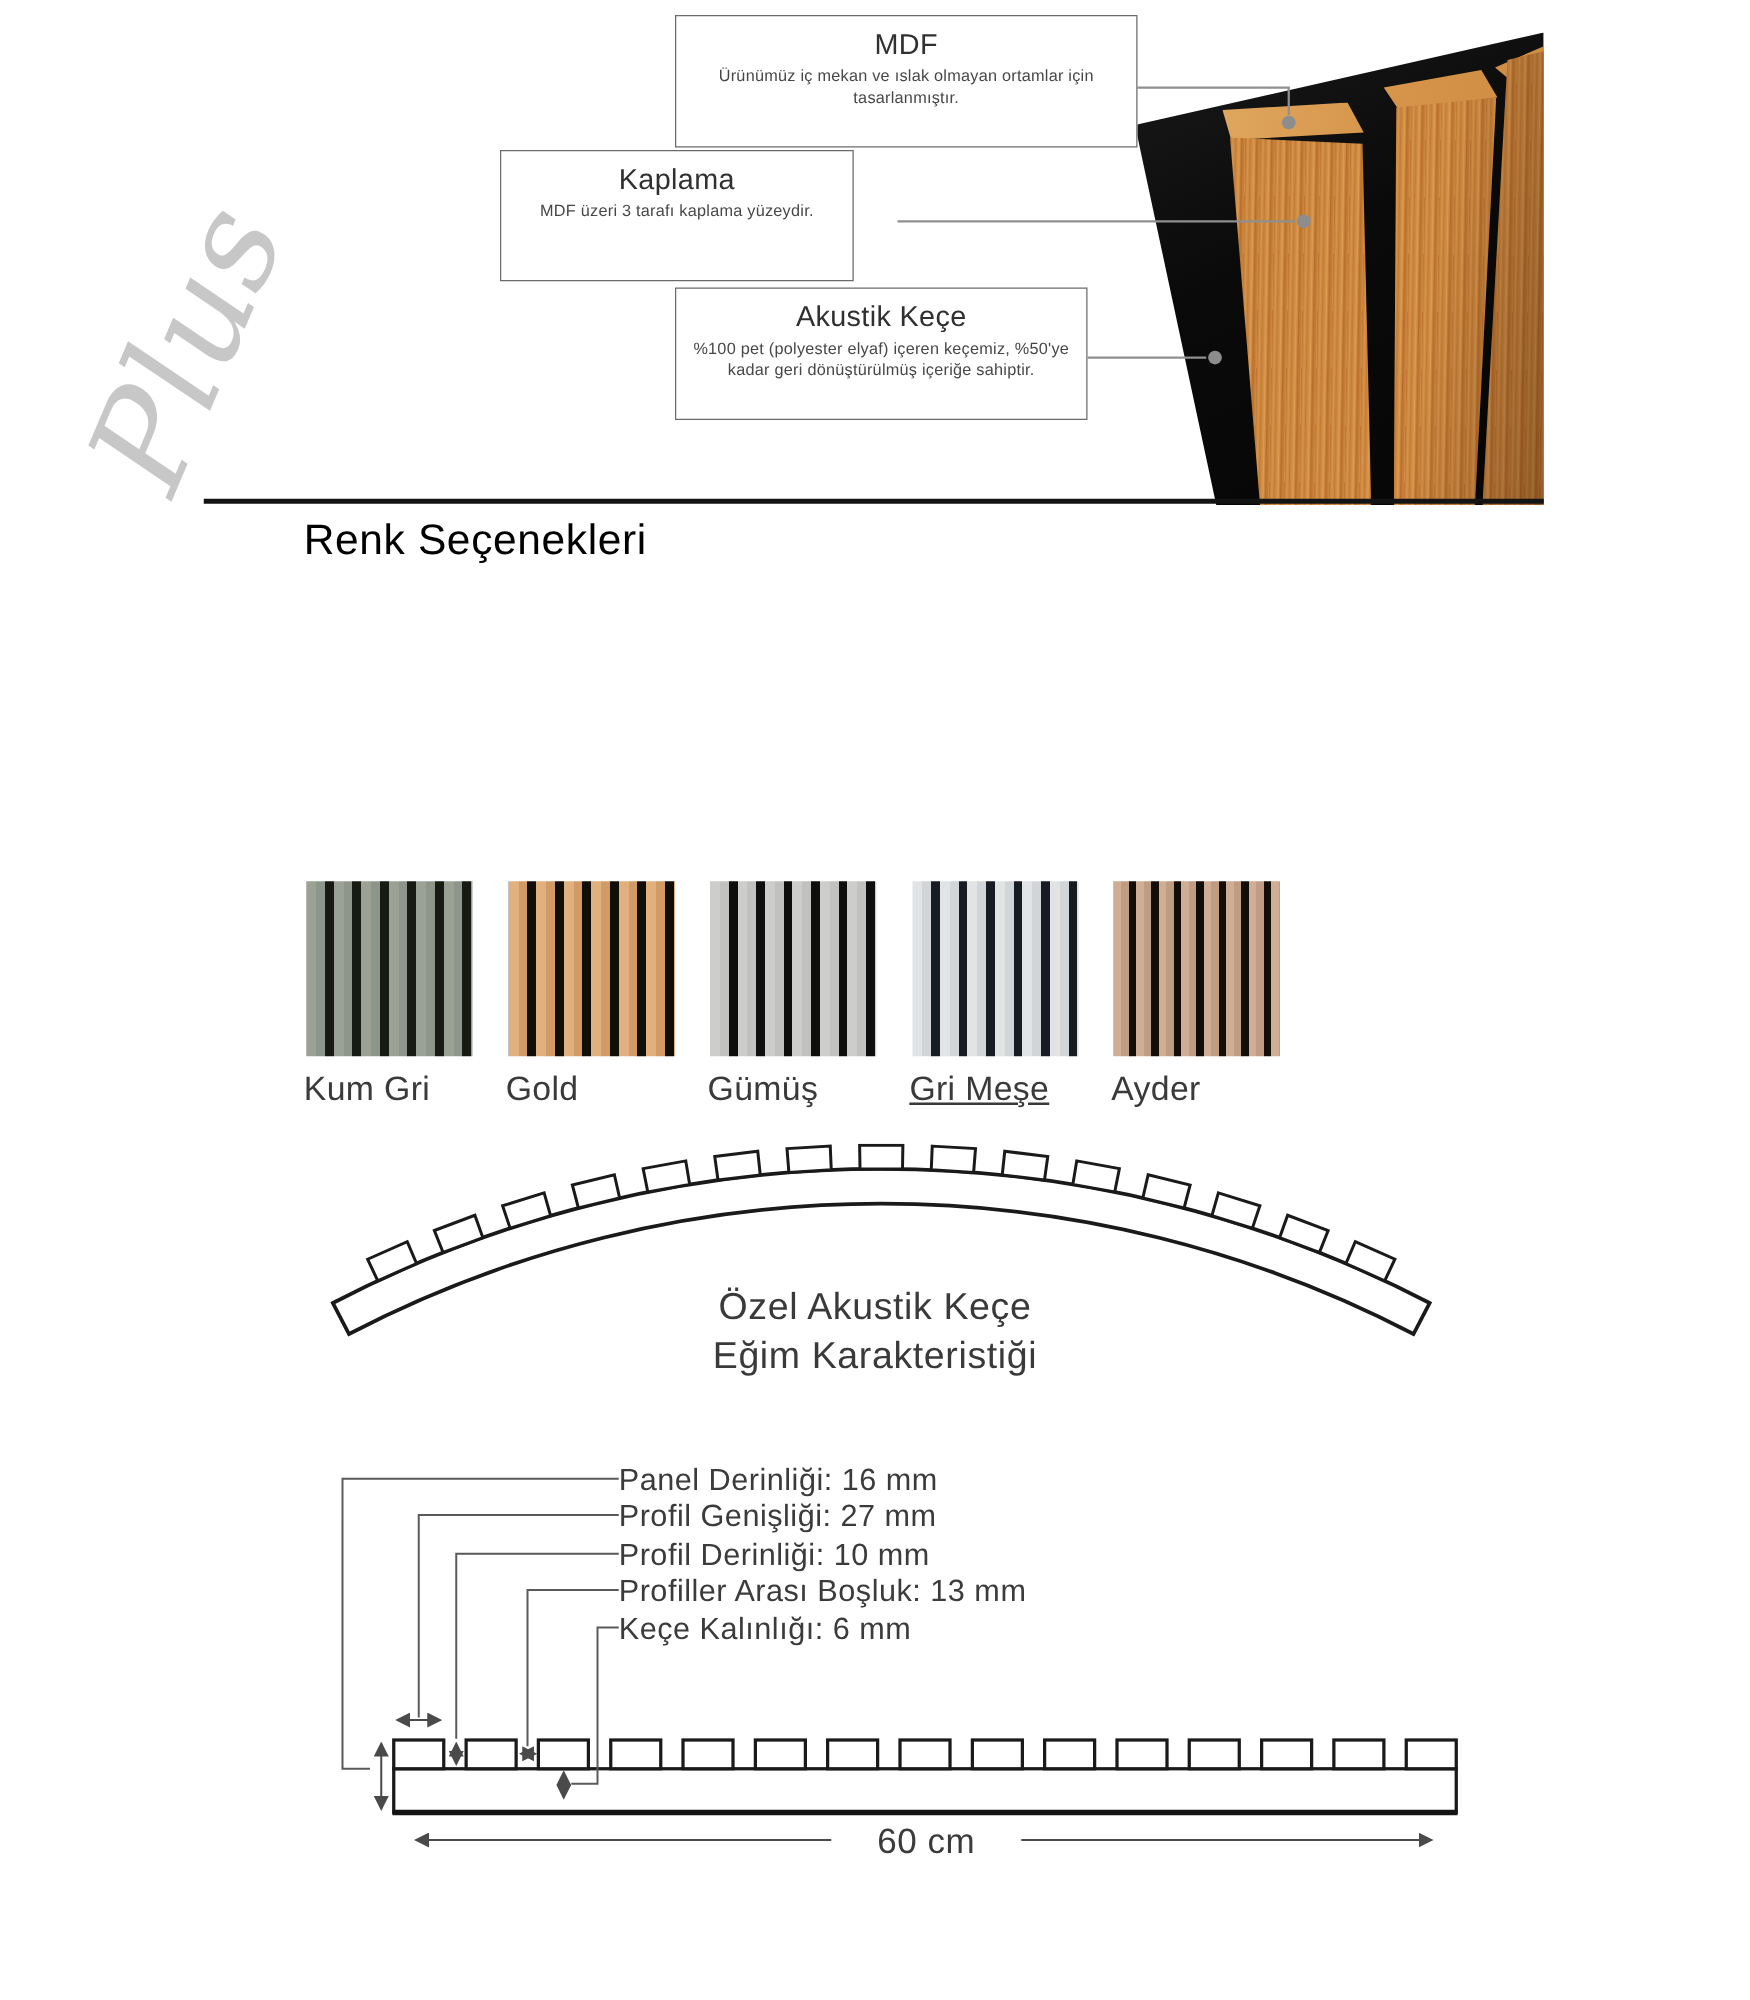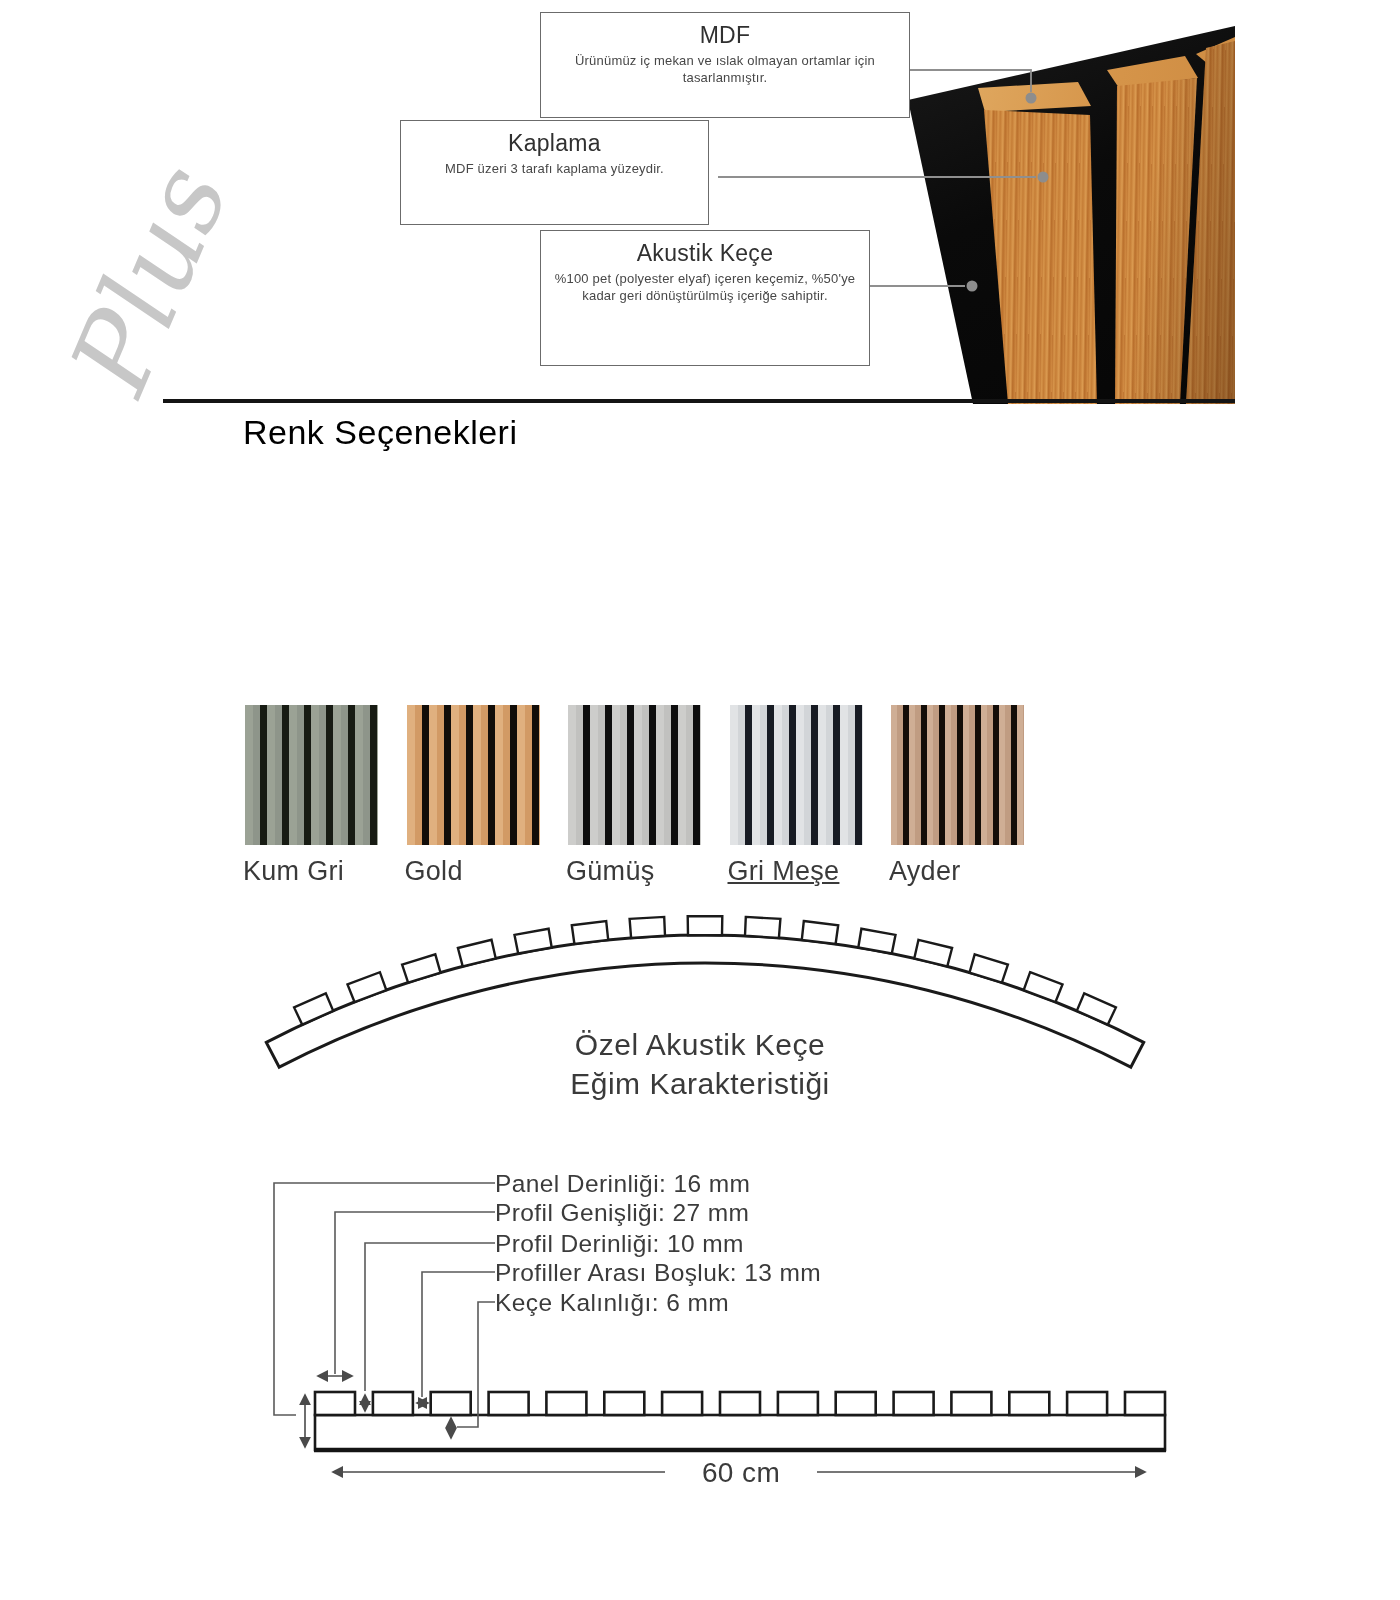--- a/index.html
+++ b/index.html
@@ -46,22 +46,22 @@
   .callout-lines circle{fill:#8d8d8d;}
 
   
   .callout{
     position:absolute;background:#fff;border:1.6px solid #6b6b6b;z-index:4;
     text-align:center;box-sizing:border-box;padding:7px 10px 0 10px;color:#3c3c3c;
   }
   .callout .c-title{font-size:23px;font-weight:400;color:#303030;margin:2px 0 3px 0;letter-spacing:.3px;}
   .callout .c-body{font-size:13px;font-weight:300;color:#474747;line-height:1.32;letter-spacing:.2px;}
   .box-mdf{left:540px;top:12px;width:370px;height:106px;}
-  .box-kaplama{left:400px;top:120px;width:309px;height:105px;}
-  .box-akustik{left:540px;top:230px;width:330px;height:136px;}
+  .box-kaplama{left:400px;top:120px;width:283px;height:105px;}
+  .box-akustik{left:540px;top:230px;width:330px;height:106px;}
 
   
   .divider{position:absolute;left:163px;top:399px;width:1072px;height:4px;background:#141414;z-index:2;}
   .section-heading{position:absolute;left:243px;top:413px;font-size:34px;font-weight:400;color:#000000;letter-spacing:.5px;}
 
   
   .swatch-row{position:absolute;left:245px;width:1100px;height:190px;}
   .swatch{position:absolute;top:0;width:133px;height:140px;z-index:2;}
   .swatch-label{position:absolute;top:151px;font-size:27px;font-weight:300;color:#3a3a3a;white-space:nowrap;z-index:3;letter-spacing:.3px;}
   .hl-circle{position:absolute;border-radius:50%;z-index:1;}

